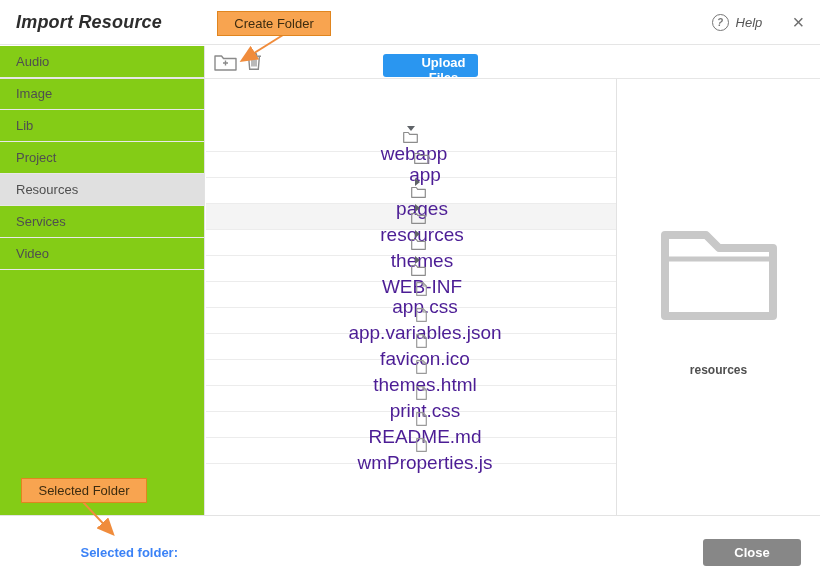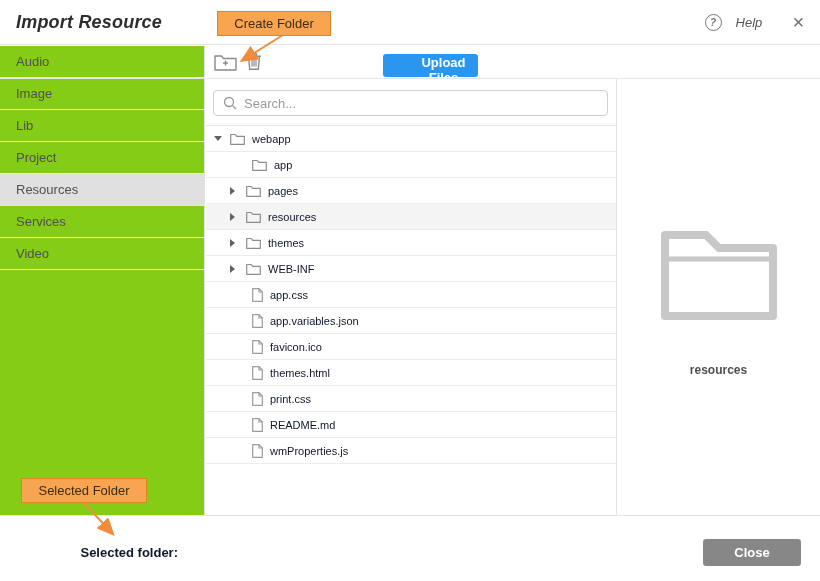--- a/index.html
+++ b/index.html
@@ -7,21 +7,21 @@
        font-family:"Liberation Sans",sans-serif;color:#4f4f4f;}
 
   
   .header{position:absolute;top:0;left:0;right:0;height:45px;border-bottom:1px solid #e5e5e5;
           display:flex;align-items:center;padding:0 16px;box-sizing:border-box;background:#fff;font-style:italic;}
   .title{font-size:18px;font-weight:bold;color:#2d2d2d;letter-spacing:.2px;}
   .header-right{margin-left:auto;display:flex;align-items:center;}
   .help-circle{width:15px;height:15px;border:1.3px solid #767676;border-radius:50%;
                display:inline-flex;align-items:center;justify-content:center;
                font-size:10px;color:#767676;font-weight:bold;cursor:pointer;}
-  .help-text{font-size:13px;color:#565656;margin-left:14px;cursor:pointer;}
+  .help-text{font-size:13px;color:#565656;margin-left:7px;cursor:pointer;}
   .close-x{font-size:20px;color:#6e6e6e;margin-left:30px;cursor:pointer;line-height:1;}
 
   
   .sidebar{position:absolute;top:46px;left:0;width:205px;bottom:66px;border-right:1px solid #e2e2e2;
            box-sizing:border-box;background:#84cc16;}
   .sb-item{height:31px;line-height:31px;border-bottom:1px solid #e8e8e8;padding-left:16px;
            font-size:13px;color:#4f4f4f;cursor:pointer;}
   .sb-item.sel{background:#e0e0e0;}
 
   
@@ -36,21 +36,21 @@
   .search-row{position:absolute;left:0;right:0;top:32px;height:48px;border-bottom:1px solid #e8e8e8;
               box-sizing:border-box;}
   .search-wrap{position:absolute;left:7px;right:8px;top:12px;height:26px;}
   .search-wrap svg{position:absolute;left:10px;top:6px;}
   .search-input{width:100%;height:26px;box-sizing:border-box;border:1px solid #cfcfcf;border-radius:4px;
                 padding:0 8px 0 30px;font-size:13px;color:#555;background:#fff;
                 font-family:"Liberation Sans",sans-serif;outline:none;}
   .search-input::placeholder{color:#9a9a9a;}
   .tree{position:absolute;left:0;right:0;top:80px;bottom:0;overflow:hidden;background:#fff;}
   .tree-row{display:flex;align-items:center;height:25px;border-bottom:1px solid #ececec;
-            font-size:11px;color:#0f172a;padding-left:6px;cursor:pointer;background:#fff;}
+            font-size:19px;color:#4c1d95;padding-left:6px;cursor:pointer;background:#fff;flex-direction:column;}
   .tree-row.sel{background:#f4f4f4;}
   .tree-row.ind1{padding-left:22px;}
   .tree-row.ind2{padding-left:28px;}
   .caret-box{width:18px;display:inline-flex;align-items:center;justify-content:flex-start;
              padding-left:2px;box-sizing:border-box;flex:none;}
   .caret-down{width:0;height:0;border-left:4.5px solid transparent;border-right:4.5px solid transparent;
               border-top:5.5px solid #5f6368;}
   .caret-right{width:0;height:0;border-top:4.5px solid transparent;border-bottom:4.5px solid transparent;
                border-left:5.5px solid #5f6368;}
   .node-icon{display:inline-flex;margin-right:7px;flex:none;}
@@ -59,21 +59,21 @@
   
   .vline{position:absolute;left:616px;top:78px;height:437px;width:1px;background:#e2e2e2;}
   .preview{position:absolute;left:617px;top:78px;right:0;height:437px;display:flex;
            flex-direction:column;align-items:center;background:#fff;}
   .big-folder{margin-top:150px;}
   .preview-label{margin-top:40px;font-size:12px;font-weight:bold;color:#4f4f4f;}
 
   
   .footer{position:absolute;left:0;right:0;top:515px;bottom:0;border-top:1px solid #e3e3e3;background:#fff;}
   .footer-label{position:absolute;left:0;top:29px;width:178px;text-align:right;font-size:13px;
-                font-weight:bold;color:#0f172a;}
+                font-weight:bold;color:#3b82f6;}
   .footer-input{position:absolute;left:185px;top:23px;width:503px;height:27px;box-sizing:border-box;
                 background:#f0f0f0;border:1px solid #d8d8d8;font-size:12px;color:#555;
                 padding:0 12px;font-family:"Liberation Sans",sans-serif;outline:none;}
   .close-btn{position:absolute;left:703px;top:23px;width:98px;height:27px;background:#878787;
              color:#fff;border:none;border-radius:3px;font-size:13px;font-weight:bold;
              font-family:"Liberation Sans",sans-serif;cursor:pointer;}
 
   
   .badge{position:absolute;background:#f8a450;border:1px solid #e0851f;color:#3d2c10;
          font-size:13px;display:flex;align-items:center;justify-content:center;z-index:20;}
@@ -121,29 +121,20 @@
             <path d="M2.6 4.5 l1.1 12.8 h8.6 l1.1-12.8" fill="none" stroke="#8a8a8a" stroke-width="1.4"></path>
             <line x1="6" y1="7.3" x2="6" y2="14.5" stroke="#8a8a8a" stroke-width="1.2"></line>
             <line x1="8" y1="7.3" x2="8" y2="14.5" stroke="#8a8a8a" stroke-width="1.2"></line>
             <line x1="10" y1="7.3" x2="10" y2="14.5" stroke="#8a8a8a" stroke-width="1.2"></line>
           </svg>
         </span>
       </span>
       <button class="upload-btn">Upload Files</button>
     </div>
 
-    <div class="search-row">
-      <span class="search-wrap">
-        <svg width="14" height="14" viewBox="0 0 14 14">
-          <circle cx="6" cy="6" r="4.5" fill="none" stroke="#999" stroke-width="1.3"></circle>
-          <line x1="9.5" y1="9.5" x2="13" y2="13" stroke="#999" stroke-width="1.3"></line>
-        </svg>
-        <input class="search-input" type="text" placeholder="Search..." style="">
-      </span>
-    </div>
 
     <div class="tree">
         <div class="tree-row ind0">
           <span class="caret-box">
             <span class="caret-down"></span>
           </span>
           <span class="node-icon">
             <svg width="15" height="12" viewBox="0 0 15 12">
               <path d="M0.7 1.5 h4.6 l1.4 1.8 h7.6 v8 H0.7 z" fill="none" stroke="#8c8c8c" stroke-width="1.2" stroke-linejoin="round"></path>
             </svg>

